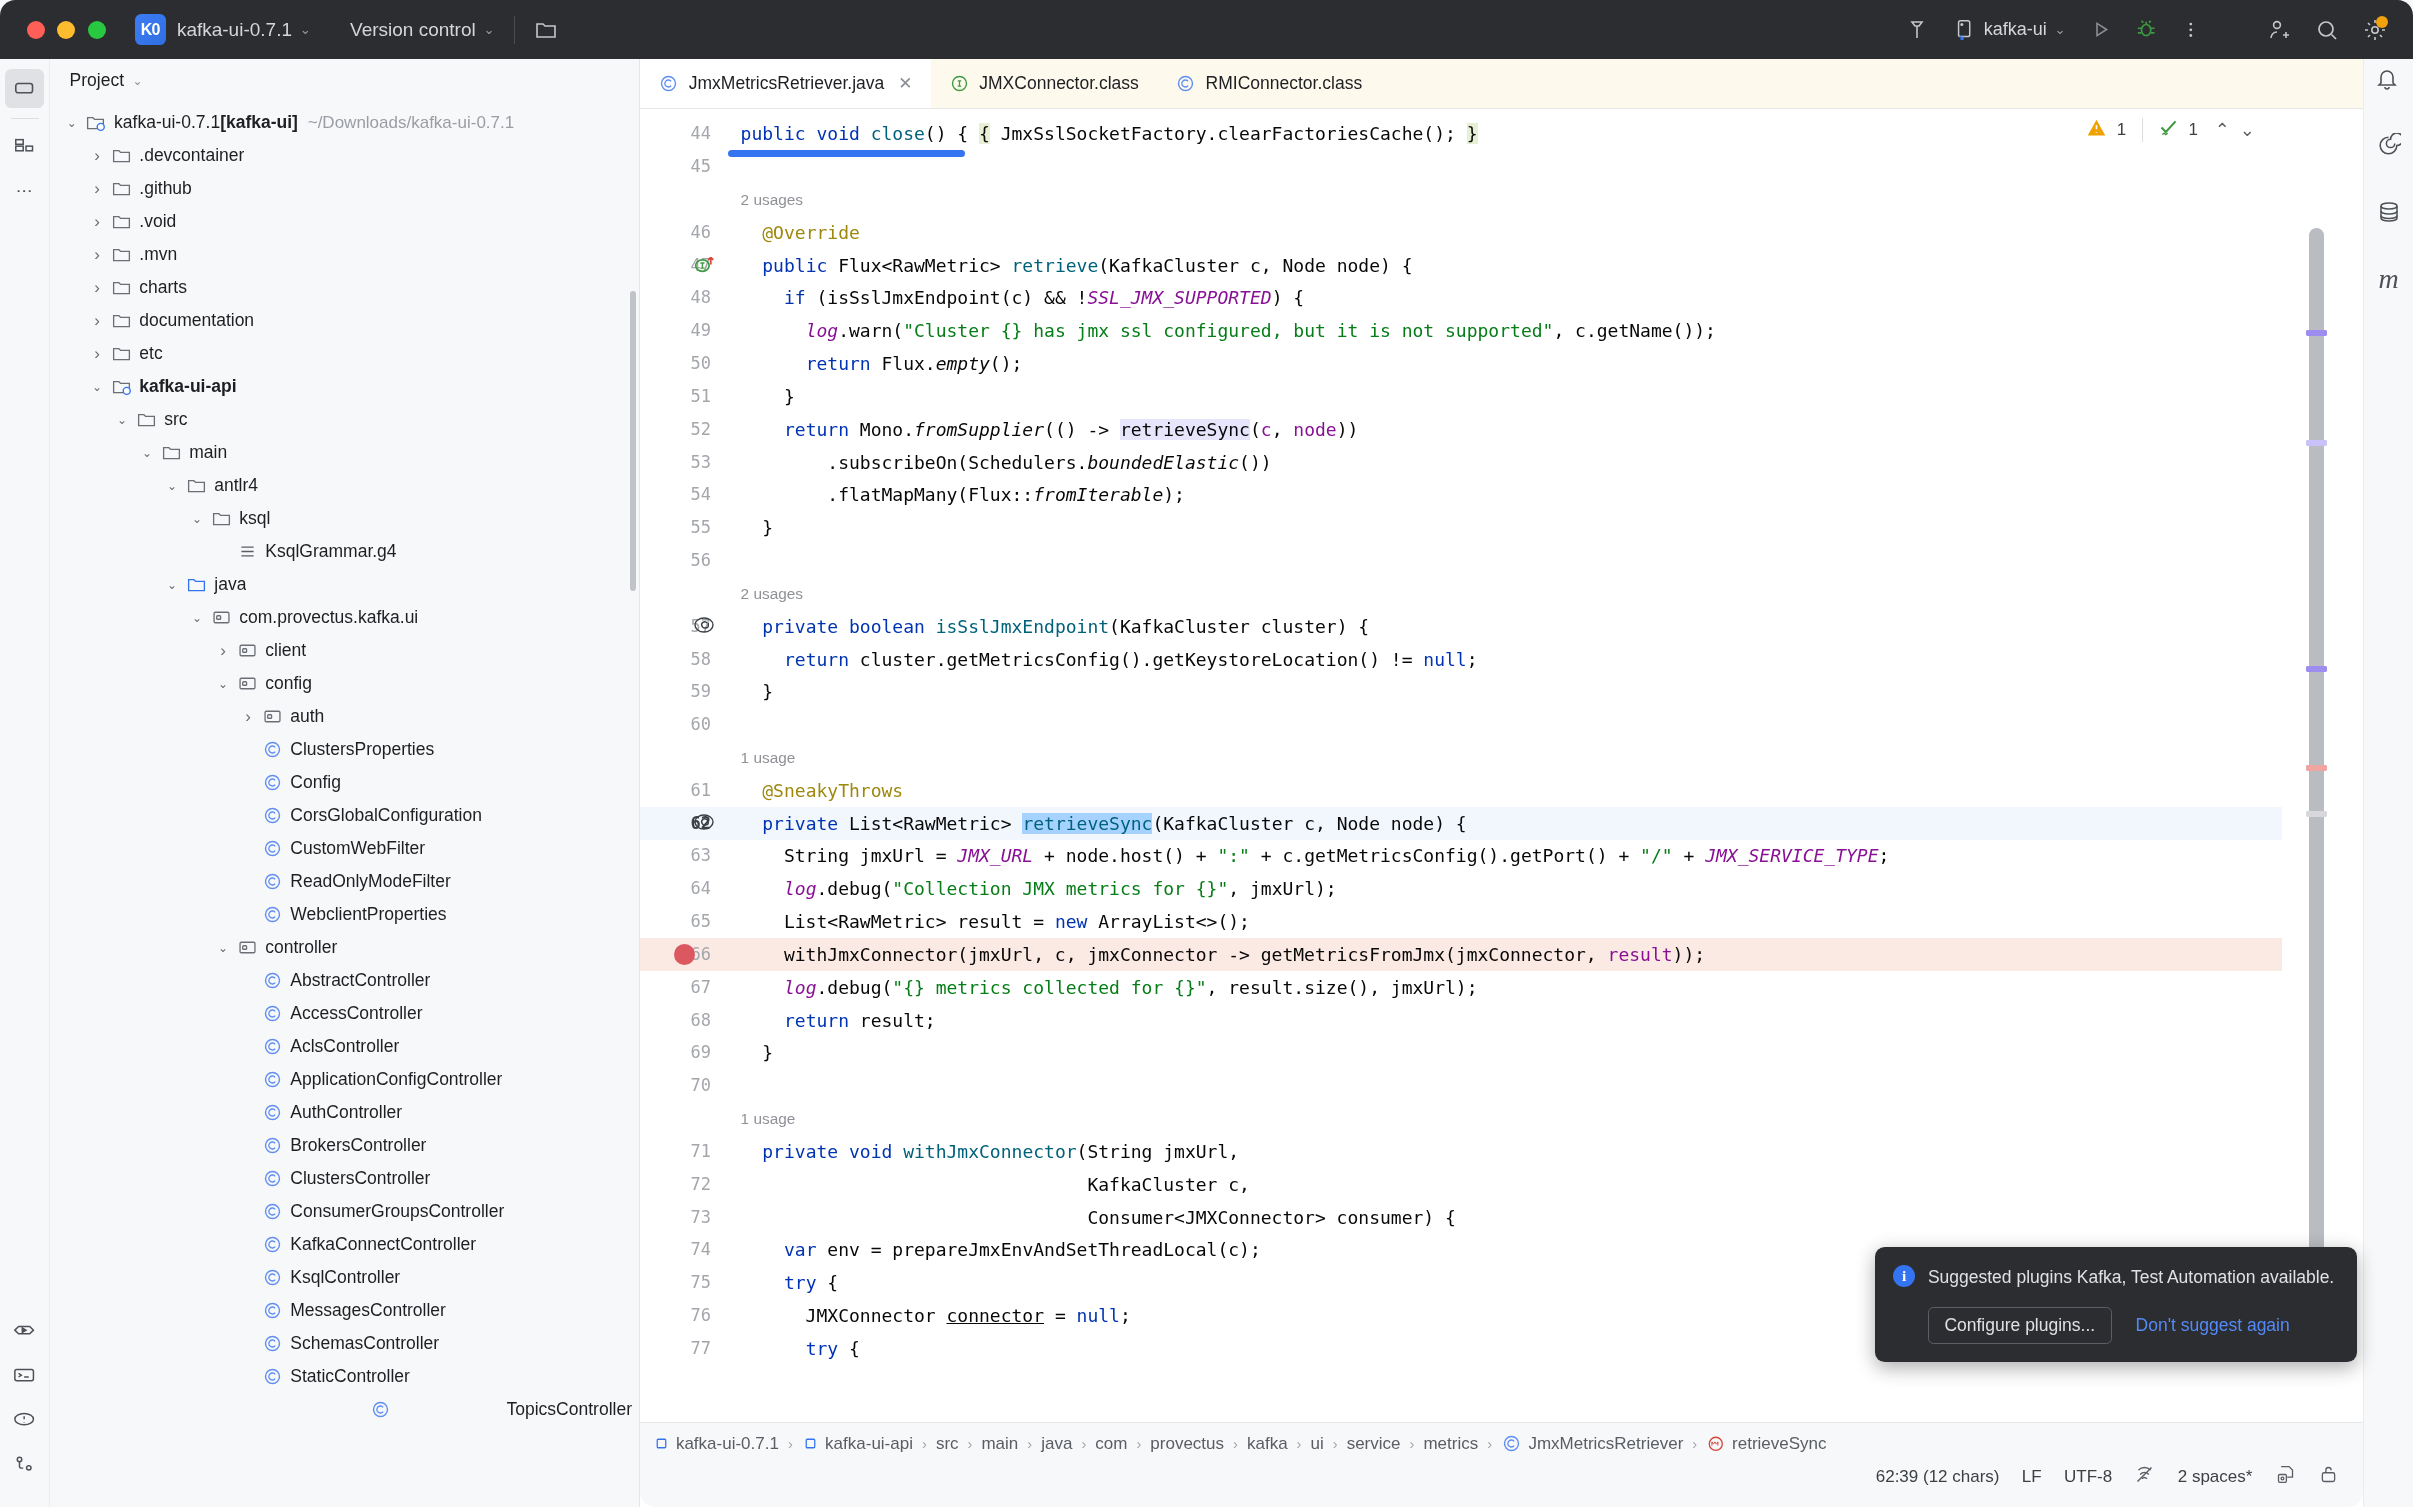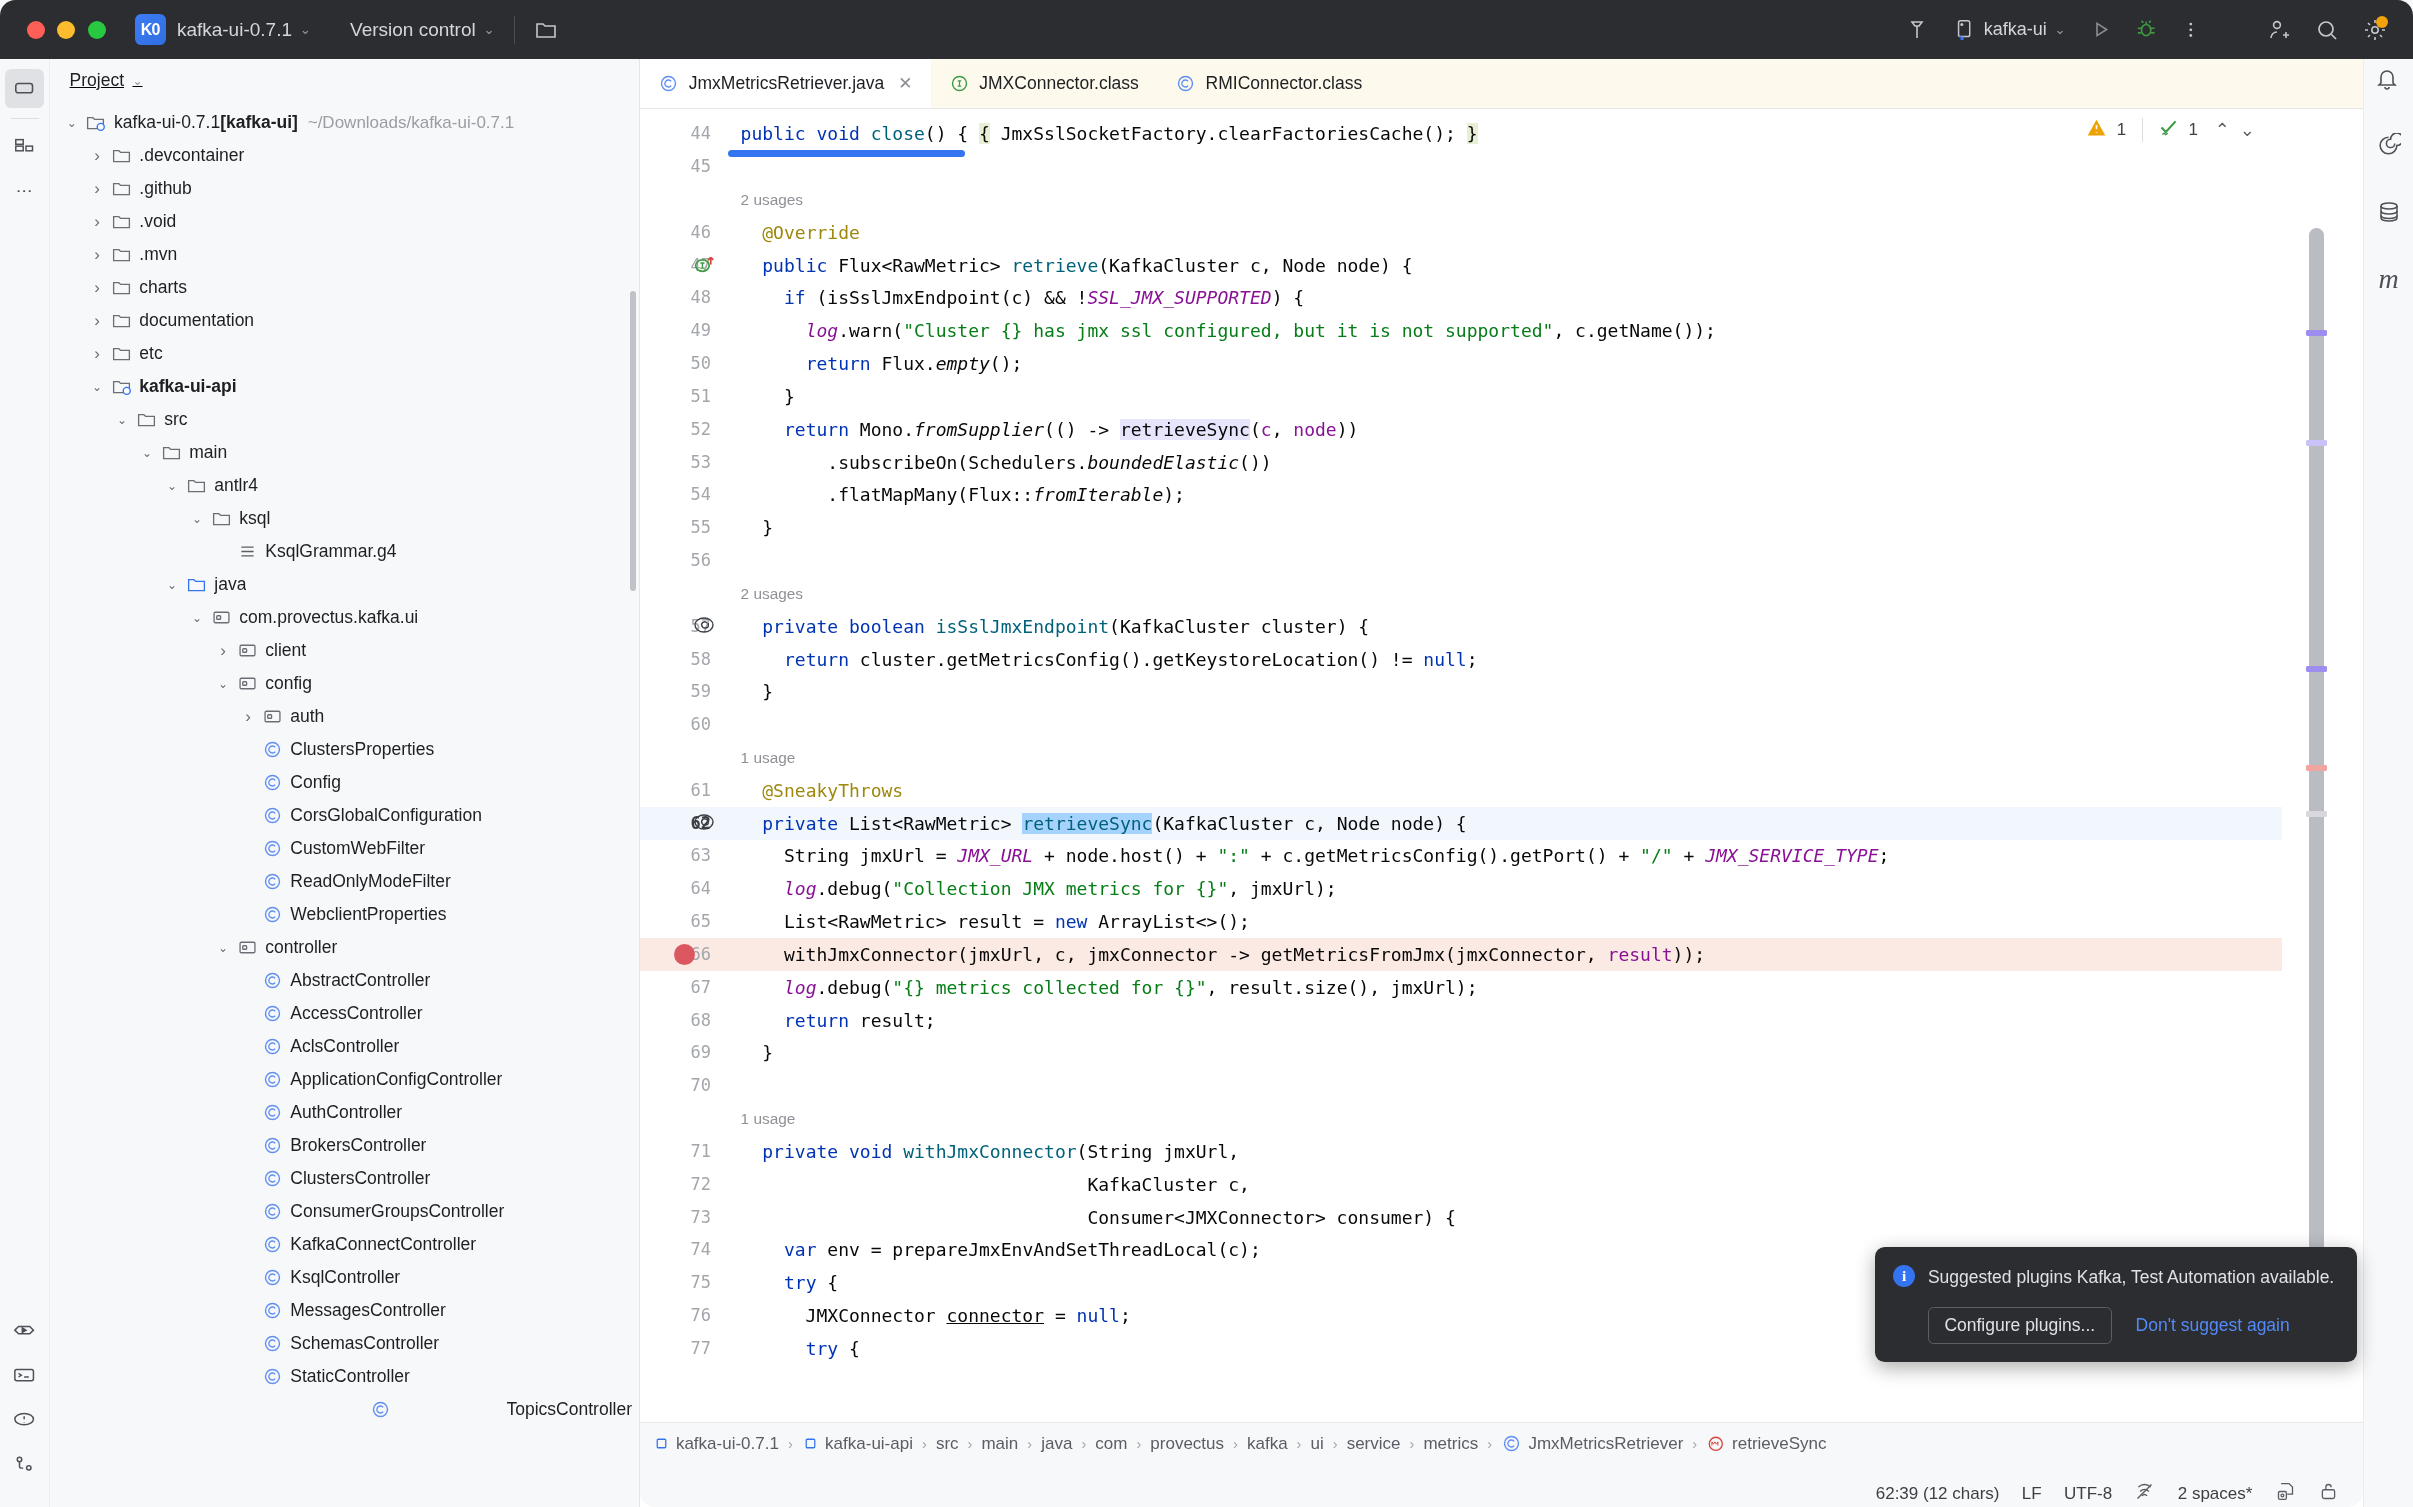--- a/index.html
+++ b/index.html
@@ -46,21 +46,21 @@
   .rail-btn {
     width:39px; height:39px; display:flex; align-items:center; justify-content:center;
     border-radius:6.3px; color:#5a5d63; margin-bottom:5.6px; cursor:pointer;
   }
   .rail-btn.active { background:#dfe1e5; }
   .rail-div { width:28px; height:0.7px; background:#dcdee2; margin:4.2px 0 8.4px; }
   .rail-bottom { margin-top:auto; padding-bottom:18px; display:flex; flex-direction:column; align-items:center; }
 
   
   .panel { width:590px; flex:0 0 590px; display:flex; flex-direction:column; background:#f7f8fa; border-right:0.7px solid #e3e5e9; min-height:0; }
-  .panel-head { height:43px; display:flex; align-items:center; padding-left:19.6px; flex:0 0 43px;text-decoration:underline; }
+  .panel-head { height:43px; display:flex; align-items:center; padding-left:19.6px; flex:0 0 43px; }
   .panel-title { font-size:17.5px; color:#1e1f22; }
   .panel-chev { color:#8f9197; font-size:12px; margin-left:8.4px; }
   .tree { flex:1; overflow:hidden; position:relative; padding-top:4.2px; }
   .trow { height:33px; display:flex; align-items:center; white-space:nowrap; font-size:17.5px; color:#1e1f22; cursor:default; padding-right:7px; }
   .tw { display:inline-flex; align-items:center; justify-content:center; width:24px; flex:0 0 24px; color:#6b6e75; font-size:12px; }
   .ticon { width:24px; flex:0 0 24px; display:inline-flex; align-items:center; justify-content:center; margin-right:6.3px; }
   .tlabel { overflow:hidden; text-overflow:ellipsis; }
   .bold { font-weight:700; }
   .tpath { color:#9a9da3; margin-left:9.8px; font-size:17px; }
   .tree-scroll { position:absolute; right:2.8px; top:189px; width:6.3px; height:300px; background:#c0c3c8; border-radius:3.5px; }
@@ -116,21 +116,21 @@
   .sb-mark { position:absolute; left:24px; width:21px; height:6.3px; border-radius:1.4px; }
 
   .hscroll { position:absolute; left:0; top:0; height:7px; width:237px; background:#3574f0; border-radius:3.5px; }
 
   
   .crumbs { height:42px; flex:0 0 42px; display:flex; align-items:center; padding-left:12.6px; font-size:17px; color:#5a5d63; background:#f7f8fa; border-top:0.7px solid #e6e7ea; gap:0; }
   .cr { display:flex; align-items:center; gap:6.3px; white-space:nowrap; }
   .cr-sep { color:#a3a6ab; margin:0 9px; font-size:14.7px; }
 
   .status {
-    height:43px; flex:0 0 43px; display:flex; align-items:flex-end; background:#f7f8fa;
+    height:43px; flex:0 0 43px; display:flex; align-items:flex-start; background:#f7f8fa;
     font-size:17px; color:#3c3f43; padding:0 24px 0 12.6px; border-radius:0 0 15.4px 15.4px;
   }
   .st-right { margin-left:auto; display:flex; align-items:center; gap:22.3px; }
 
   
   .notif {
     position:absolute; right:56px; bottom:145px; width:482px;
     background:#2b2d30; border-radius:9.8px; padding:18px 19.6px 18px 18px;
     box-shadow:0 5.6px 19.6px rgba(0,0,0,.32); z-index:40;
   }

